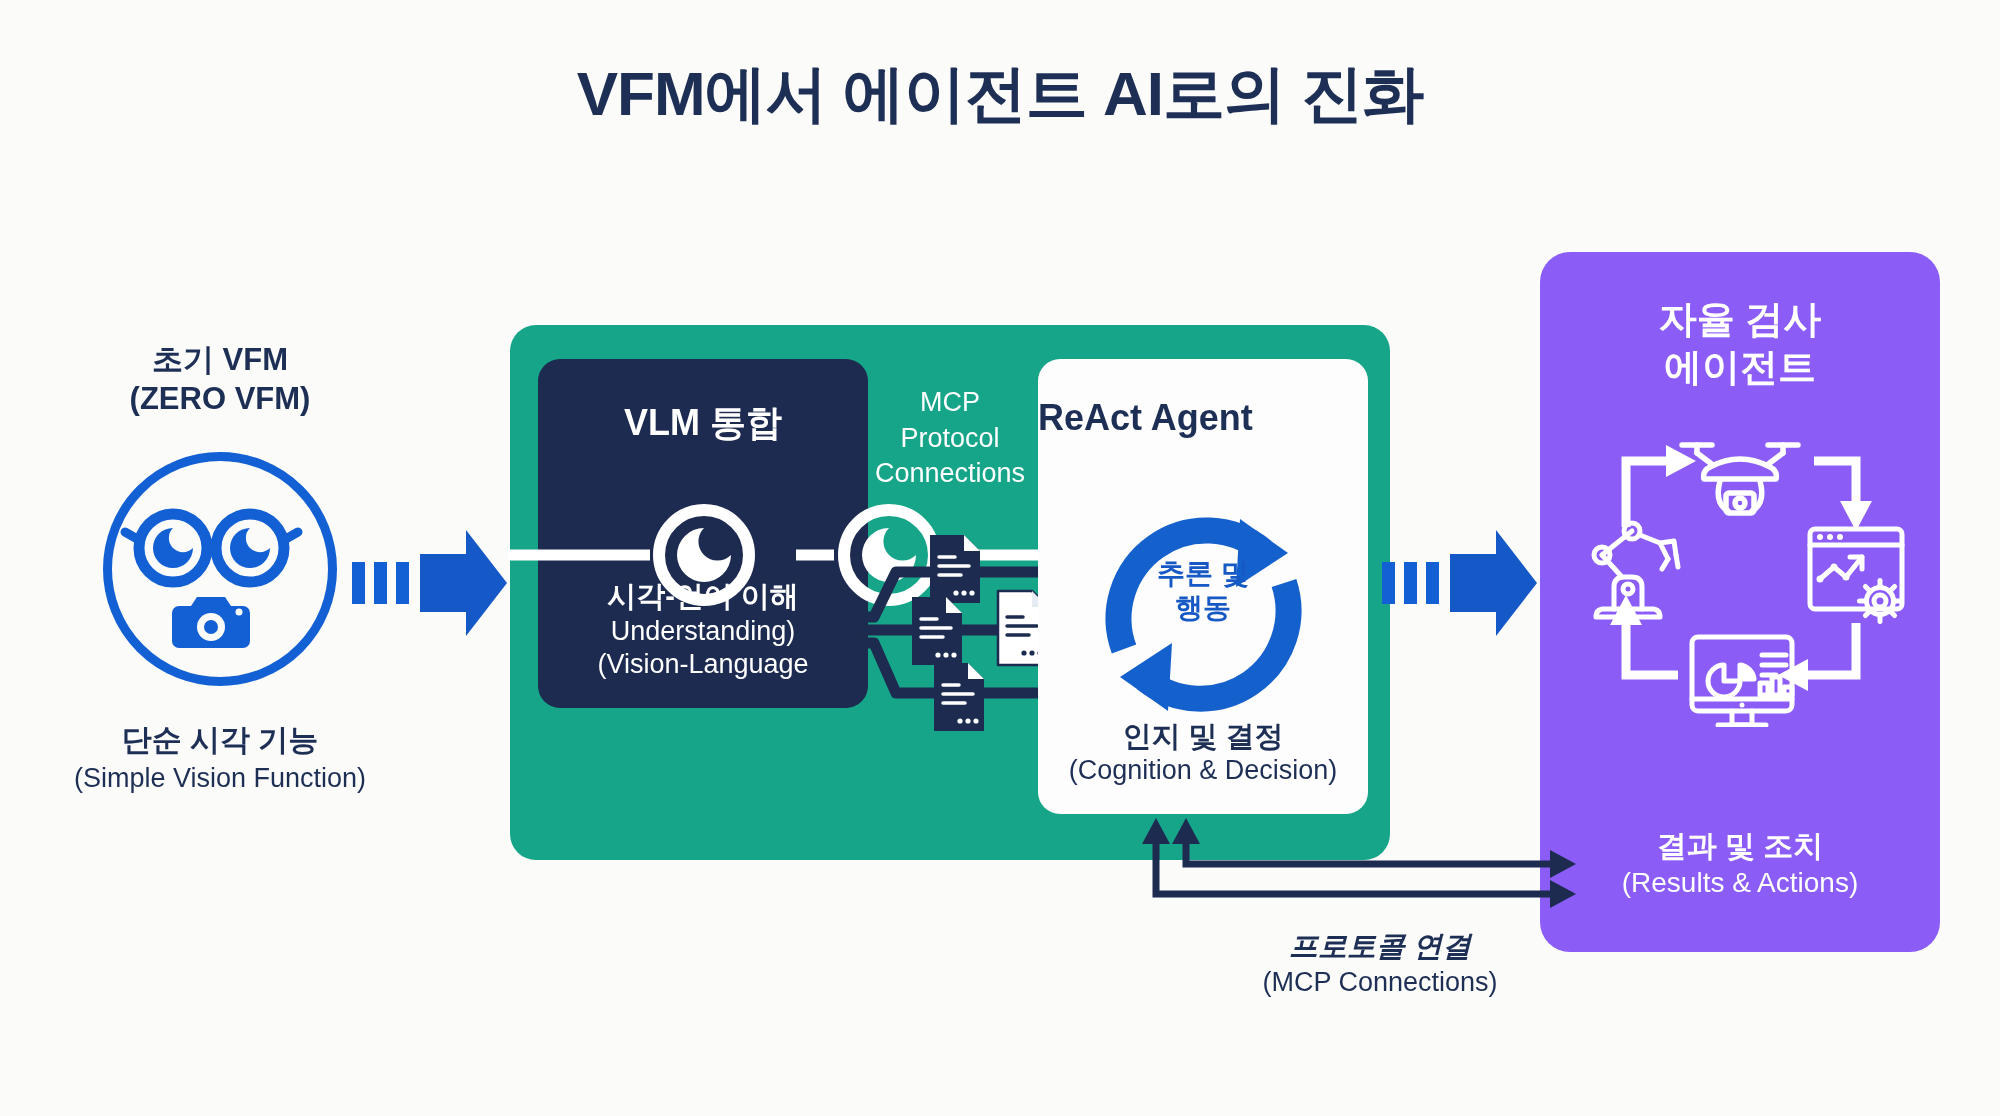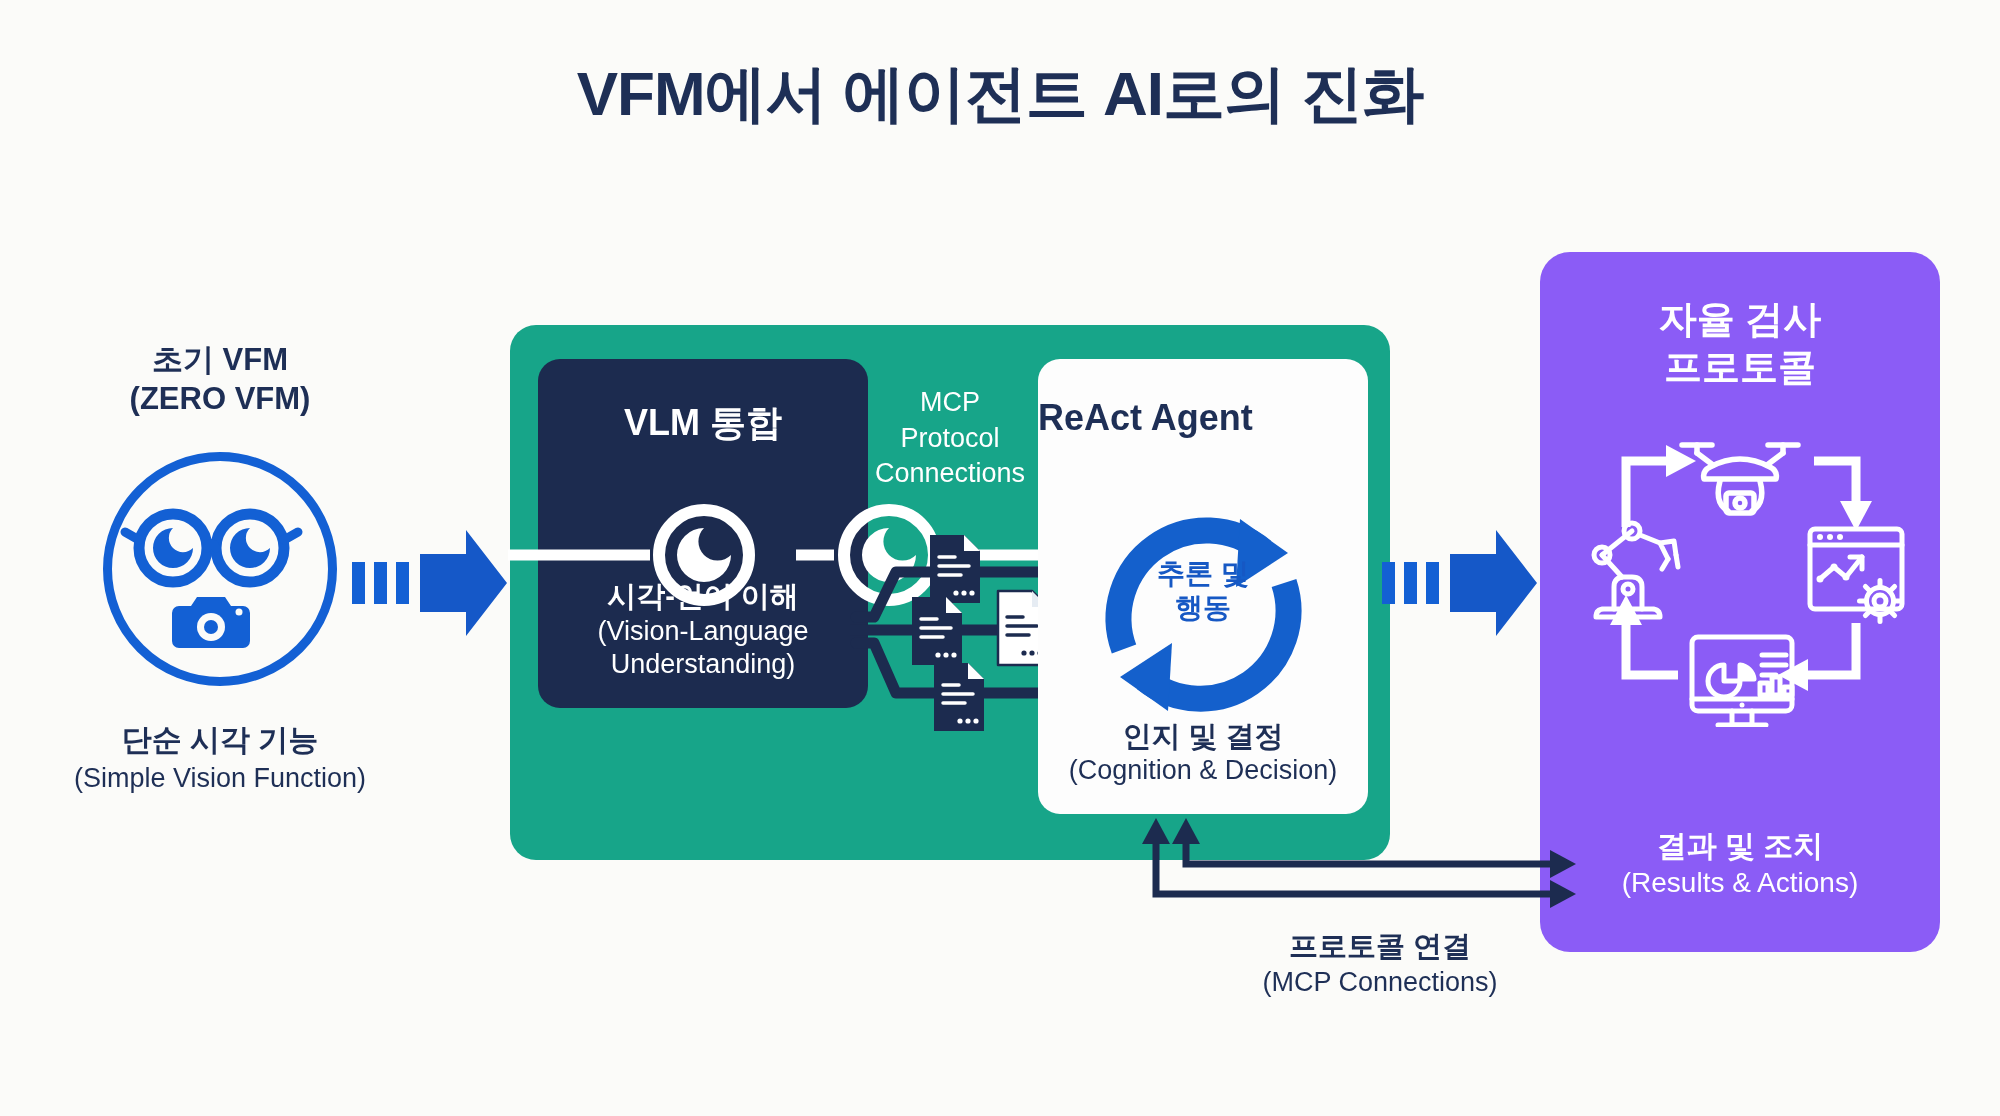--- a/index.html
+++ b/index.html
@@ -99,21 +99,21 @@
   #blue-panel .ft .ko{font-size:30px;font-weight:bold;display:block;}
   #blue-panel .ft .en{font-size:28px;display:block;}
   #wfcycle{position:absolute;left:50%;top:175px;transform:translateX(-50%);}
 
   
   #mcp-return{position:absolute;left:1120px;top:810px;}
   #mcp-return-label{
     position:absolute;left:1150px;top:928px;width:460px;text-align:center;
     color:#1e2f56;line-height:1.26;
   }
-  #mcp-return-label .ko{font-size:29px;font-weight:bold;display:block;}
+  #mcp-return-label .ko{font-size:29px;font-weight:bold;display:block;font-style:italic;}
   #mcp-return-label .en{font-size:27px;display:block;}
 </style>
 </head>
 <body>
 
 <div class="stage">
 
   <div id="vfm-stage">
     <div class="cap">
       <span>초기 VFM</span><br>
@@ -157,22 +157,22 @@
       <path d="M68 26 h46 v-24 l41 53 l-41 53 v-24 h-46 z" fill="#1558c8"></path>
     </svg>
   </div>
 
   <div id="teal-panel">
 
     <div id="dark-card">
       <div class="hd">VLM 통합</div>
       <div class="ft">
         <span class="ko">시각-언어 이해</span>
+        <span class="en">Understanding)</span>
         <span class="en">(Vision-Language</span>
-        <span class="en">Understanding)</span>
       </div>
     </div>
 
     <svg style="position:absolute;left:-6px;top:175px;" width="700" height="110" viewBox="0 0 700 110">
       <path d="M4 55 H146" stroke="#ffffff" stroke-width="11"></path>
       <path d="M292 55 H330" stroke="#ffffff" stroke-width="11"></path>
       <path d="M446 55 H690" stroke="#ffffff" stroke-width="11"></path>
       <circle cx="200" cy="55" r="45" fill="none" stroke="#ffffff" stroke-width="12"></circle>
       <circle cx="385" cy="55" r="45" fill="none" stroke="#ffffff" stroke-width="12"></circle>
       <path d="M200 28 a27 27 0 1 0 27 27 a17 17 0 1 1 -27 -27 z" fill="#ffffff"></path>
@@ -290,21 +290,21 @@
       <rect x="0" y="34" width="13" height="42" fill="#1360d4"></rect>
       <rect x="22" y="34" width="13" height="42" fill="#1360d4"></rect>
       <rect x="44" y="34" width="13" height="42" fill="#1360d4"></rect>
       <path d="M68 26 h46 v-24 l41 53 l-41 53 v-24 h-46 z" fill="#1558c8"></path>
     </svg>
   </div>
 
   <div id="blue-panel">
     <div class="hd">
       <span>자율 검사</span><br>
-      <span>프로토콜</span>
+      <span>에이전트</span>
     </div>
 
     <svg id="wfcycle" width="340" height="300" viewBox="0 0 340 300">
       <g stroke="#ffffff" stroke-width="9" fill="none" stroke-linejoin="miter">
 
         <path d="M56 100 V34 H96"></path>
 
         <path d="M244 34 H286 V74"></path>
 
         <path d="M286 196 V248 H238"></path>

